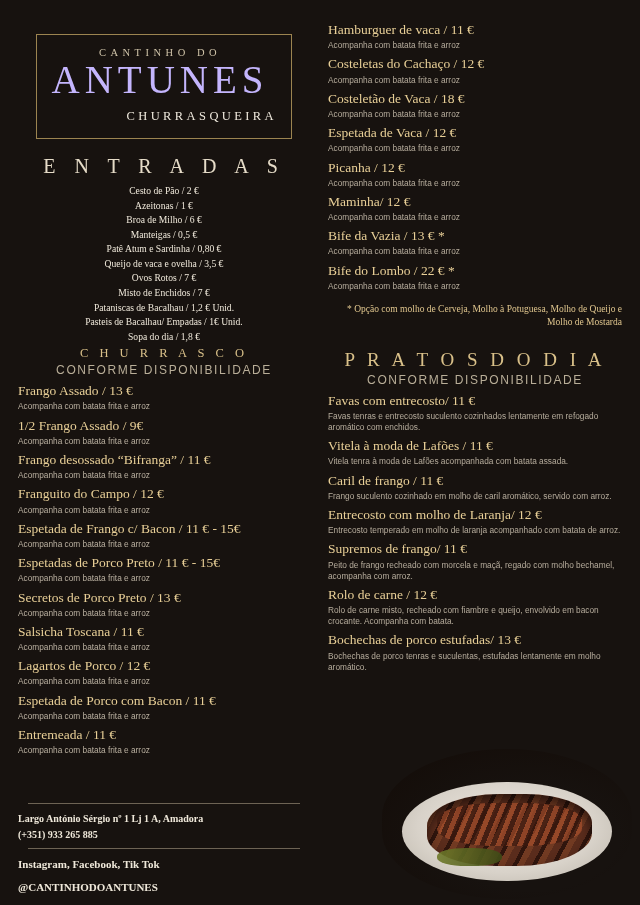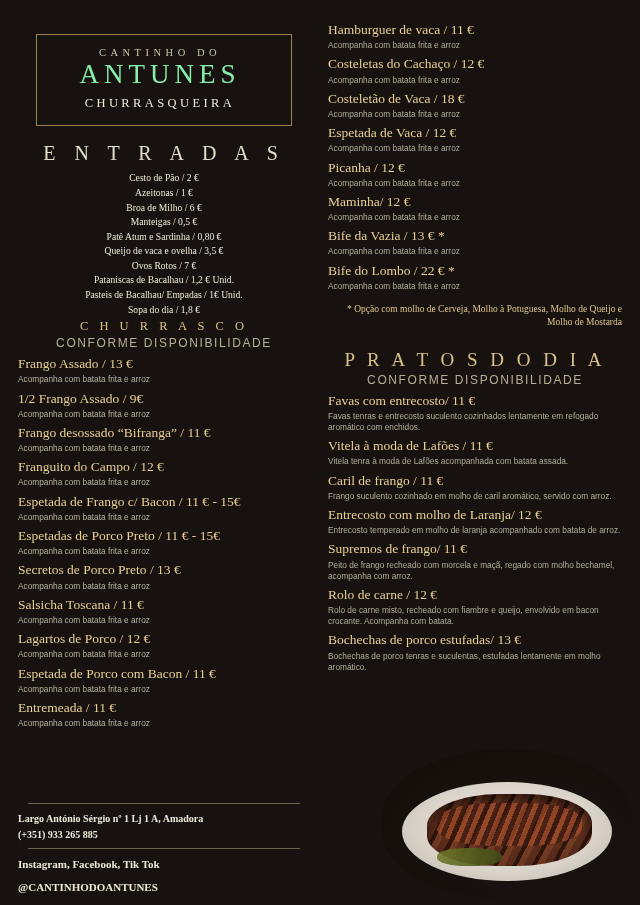--- a/index.html
+++ b/index.html
@@ -42,31 +42,32 @@
   }
   .logo-top {
     font-family: "Liberation Serif", serif;
     font-size: 10.5px;
     letter-spacing: 4.5px;
     color: #cfc3a8;
     margin-bottom: 2px;
   }
   .logo-main {
     font-family: "Liberation Serif", serif;
-    font-size: 27px;
+    font-size: 39px;
     letter-spacing: 5px;
-    color: #86efac;
+    color: #c4b5fd;
     line-height: 1.05;
   }
   .logo-sub {
     font-family: "Liberation Serif", serif;
     font-size: 12.5px;
     letter-spacing: 3.4px;
     color: #efe9dd;
     margin-top: 8px;
+    text-align: right;
   }
 
   
   .sec-title {
     text-align: center;
     font-family: "Liberation Serif", serif;
     font-size: 20px;
     letter-spacing: 7px;
     color: #e6dcc8;
     margin: 10px 0 6px 0;
@@ -226,20 +227,21 @@
     <div class="sec-title">E N T R A D A S</div>
 
     <div class="entradas">
       <div>Cesto de Pão / 2 €</div>
       <div>Azeitonas / 1 €</div>
       <div>Broa de Milho / 6 €</div>
       <div>Manteigas / 0,5 €</div>
       <div>Patê Atum e Sardinha / 0,80 €</div>
       <div>Queijo de vaca e ovelha / 3,5 €</div>
       <div>Ovos Rotos / 7 €</div>
+      <div>Misto de Enchidos / 7 €</div>
       <div>Pataniscas de Bacalhau / 1,2 € Unid.</div>
       <div>Pasteis de Bacalhau/ Empadas / 1€ Unid.</div>
       <div>Sopa do dia / 1,8 €</div>
     </div>
 
     <div class="sec-sub">C H U R R A S C O</div>
     <div class="sec-note">CONFORME DISPONIBILIDADE</div>
 
     <div class="left">
       <div class="item">

